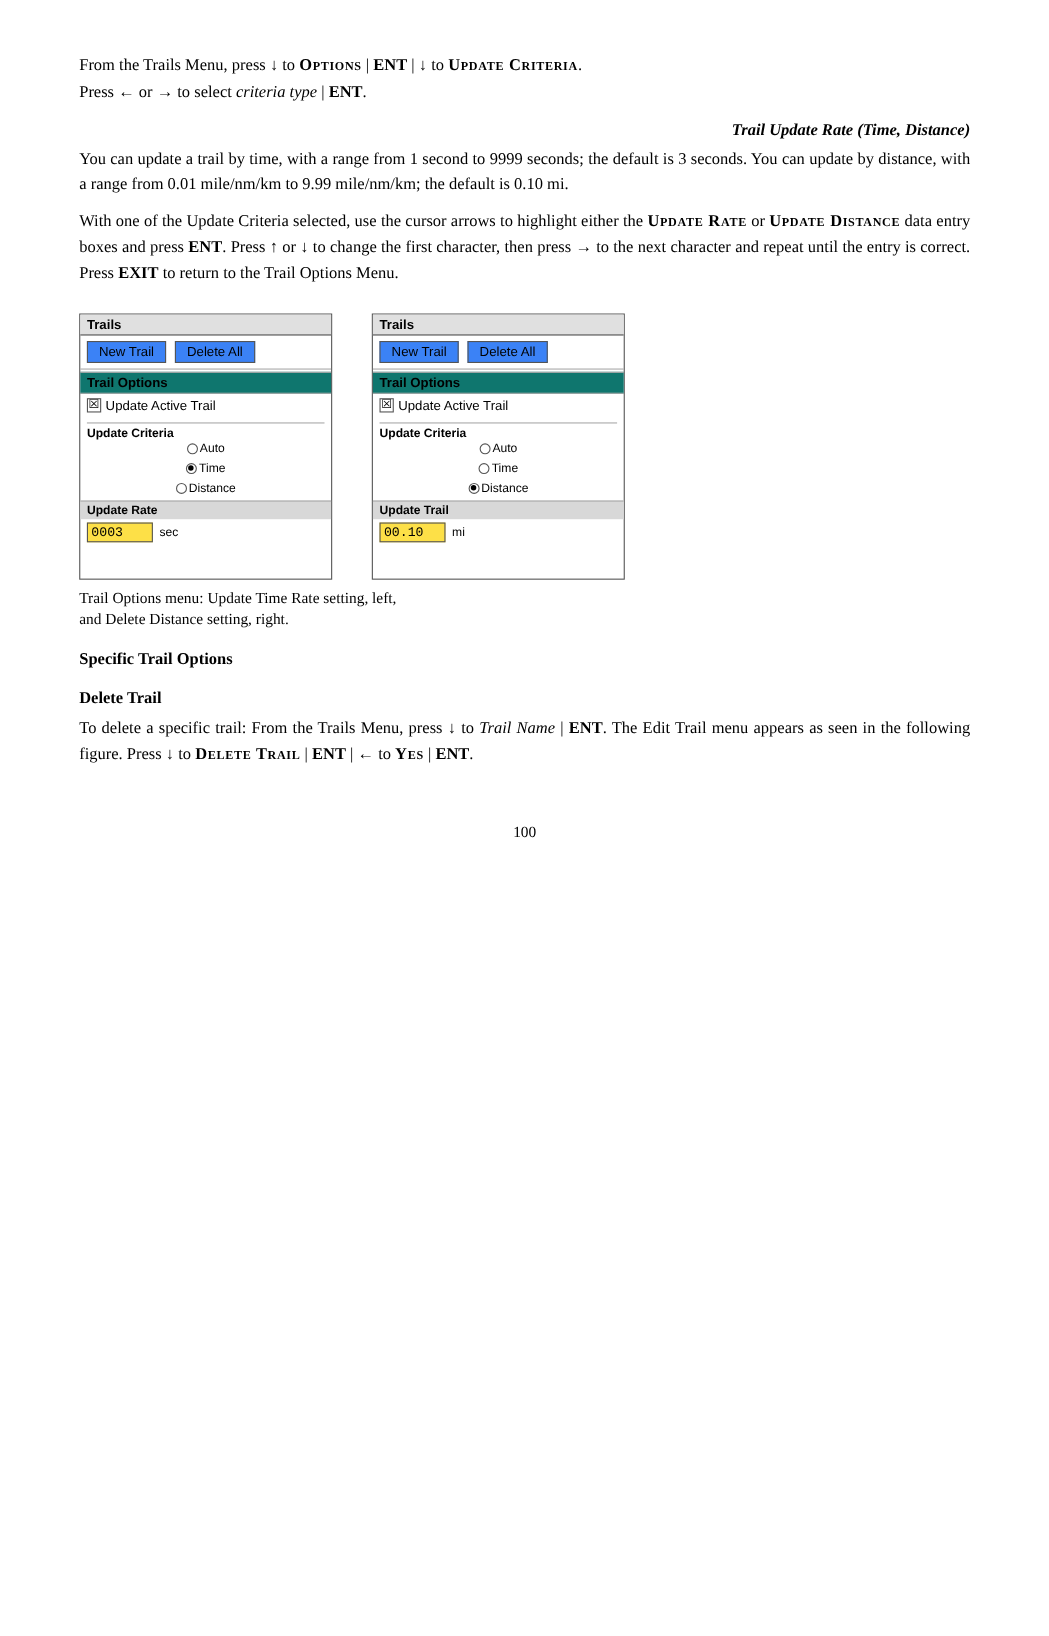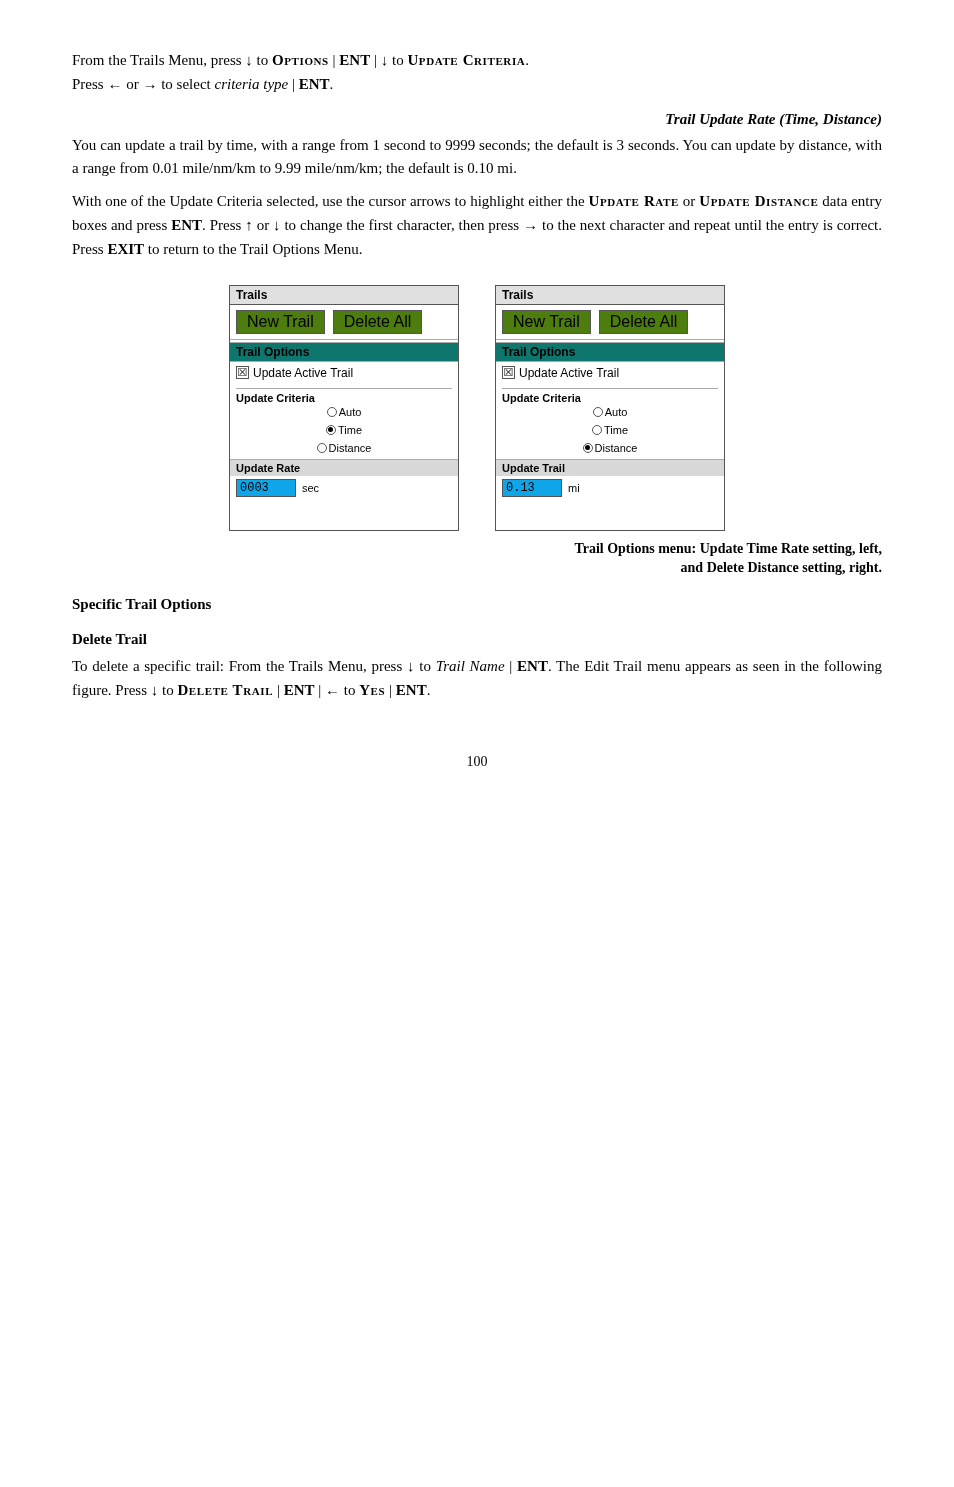--- a/index.html
+++ b/index.html
@@ -34,21 +34,21 @@
     }
 
     .sub-heading {
       font-weight: bold;
       margin-top: 18px;
       margin-bottom: 0px;
     }
 
     .figure-container {
       display: flex;
-      justify-content: center;
+      justify-content: flex-start;
       gap: 36px;
       margin: 24px 0 8px 0;
     }
 
     .trail-box {
       border: 1.5px solid #555;
       width: 230px;
       font-family: Arial, sans-serif;
       font-size: 12px;
       background: #fff;
@@ -64,23 +64,23 @@
 
     .trail-box-buttons {
       display: flex;
       padding: 5px 6px;
       gap: 8px;
       border-bottom: 1px solid #aaa;
     }
 
     .trail-btn {
       border: 1.5px solid #555;
-      background: #4d7c0f;
+      background: #3b82f6;
       padding: 2px 10px;
-      font-size: 16px;
+      font-size: 12px;
       font-family: Arial, sans-serif;
       cursor: pointer;
     }
 
     .trail-section-label {
       background: #0f766e;
       padding: 2px 6px;
       font-weight: bold;
       font-size: 12px;
       border-top: 1px solid #aaa;
@@ -167,39 +167,39 @@
     .update-field-value {
       padding: 3px 6px;
       font-size: 12px;
       display: flex;
       align-items: center;
       gap: 6px;
     }
 
     .input-sim {
       border: 1.5px solid #555;
-      background: #0ea5e9;
+      background: #fde047;
       font-family: 'Courier New', monospace;
       font-size: 12px;
       padding: 1px 3px;
       display: inline-block;
       min-width: 60px;
     }
 
     .unit-label {
       font-size: 11px;
     }
 
     .trail-box-spacer {
       height: 30px;
     }
 
     .figure-caption {
-      text-align: right;
-      font-weight: bold;
+      text-align: left;
+      font-weight: normal;
       font-size: 14px;
       margin-bottom: 18px;
       line-height: 1.4;
     }
 
     .page-number {
       text-align: center;
       margin-top: 52px;
       font-size: 14px;
     }
@@ -291,21 +291,21 @@
           <span>Time</span>
         </div>
         <div class="radio-item">
           <span class="radio-outer selected"></span>
           <span>Distance</span>
         </div>
       </div>
     </div>
     <div class="update-field-label">Update Trail</div>
     <div class="update-field-value">
-      <span class="input-sim">0.13</span>
+      <span class="input-sim">00.10</span>
       <span class="unit-label">mi</span>
     </div>
     <div class="trail-box-spacer"></div>
   </div>
 
 </div>
 
 <p class="figure-caption">
   <span>Trail Options menu: Update Time Rate setting, left,</span><br>
   <span>and Delete Distance setting, right.</span>

